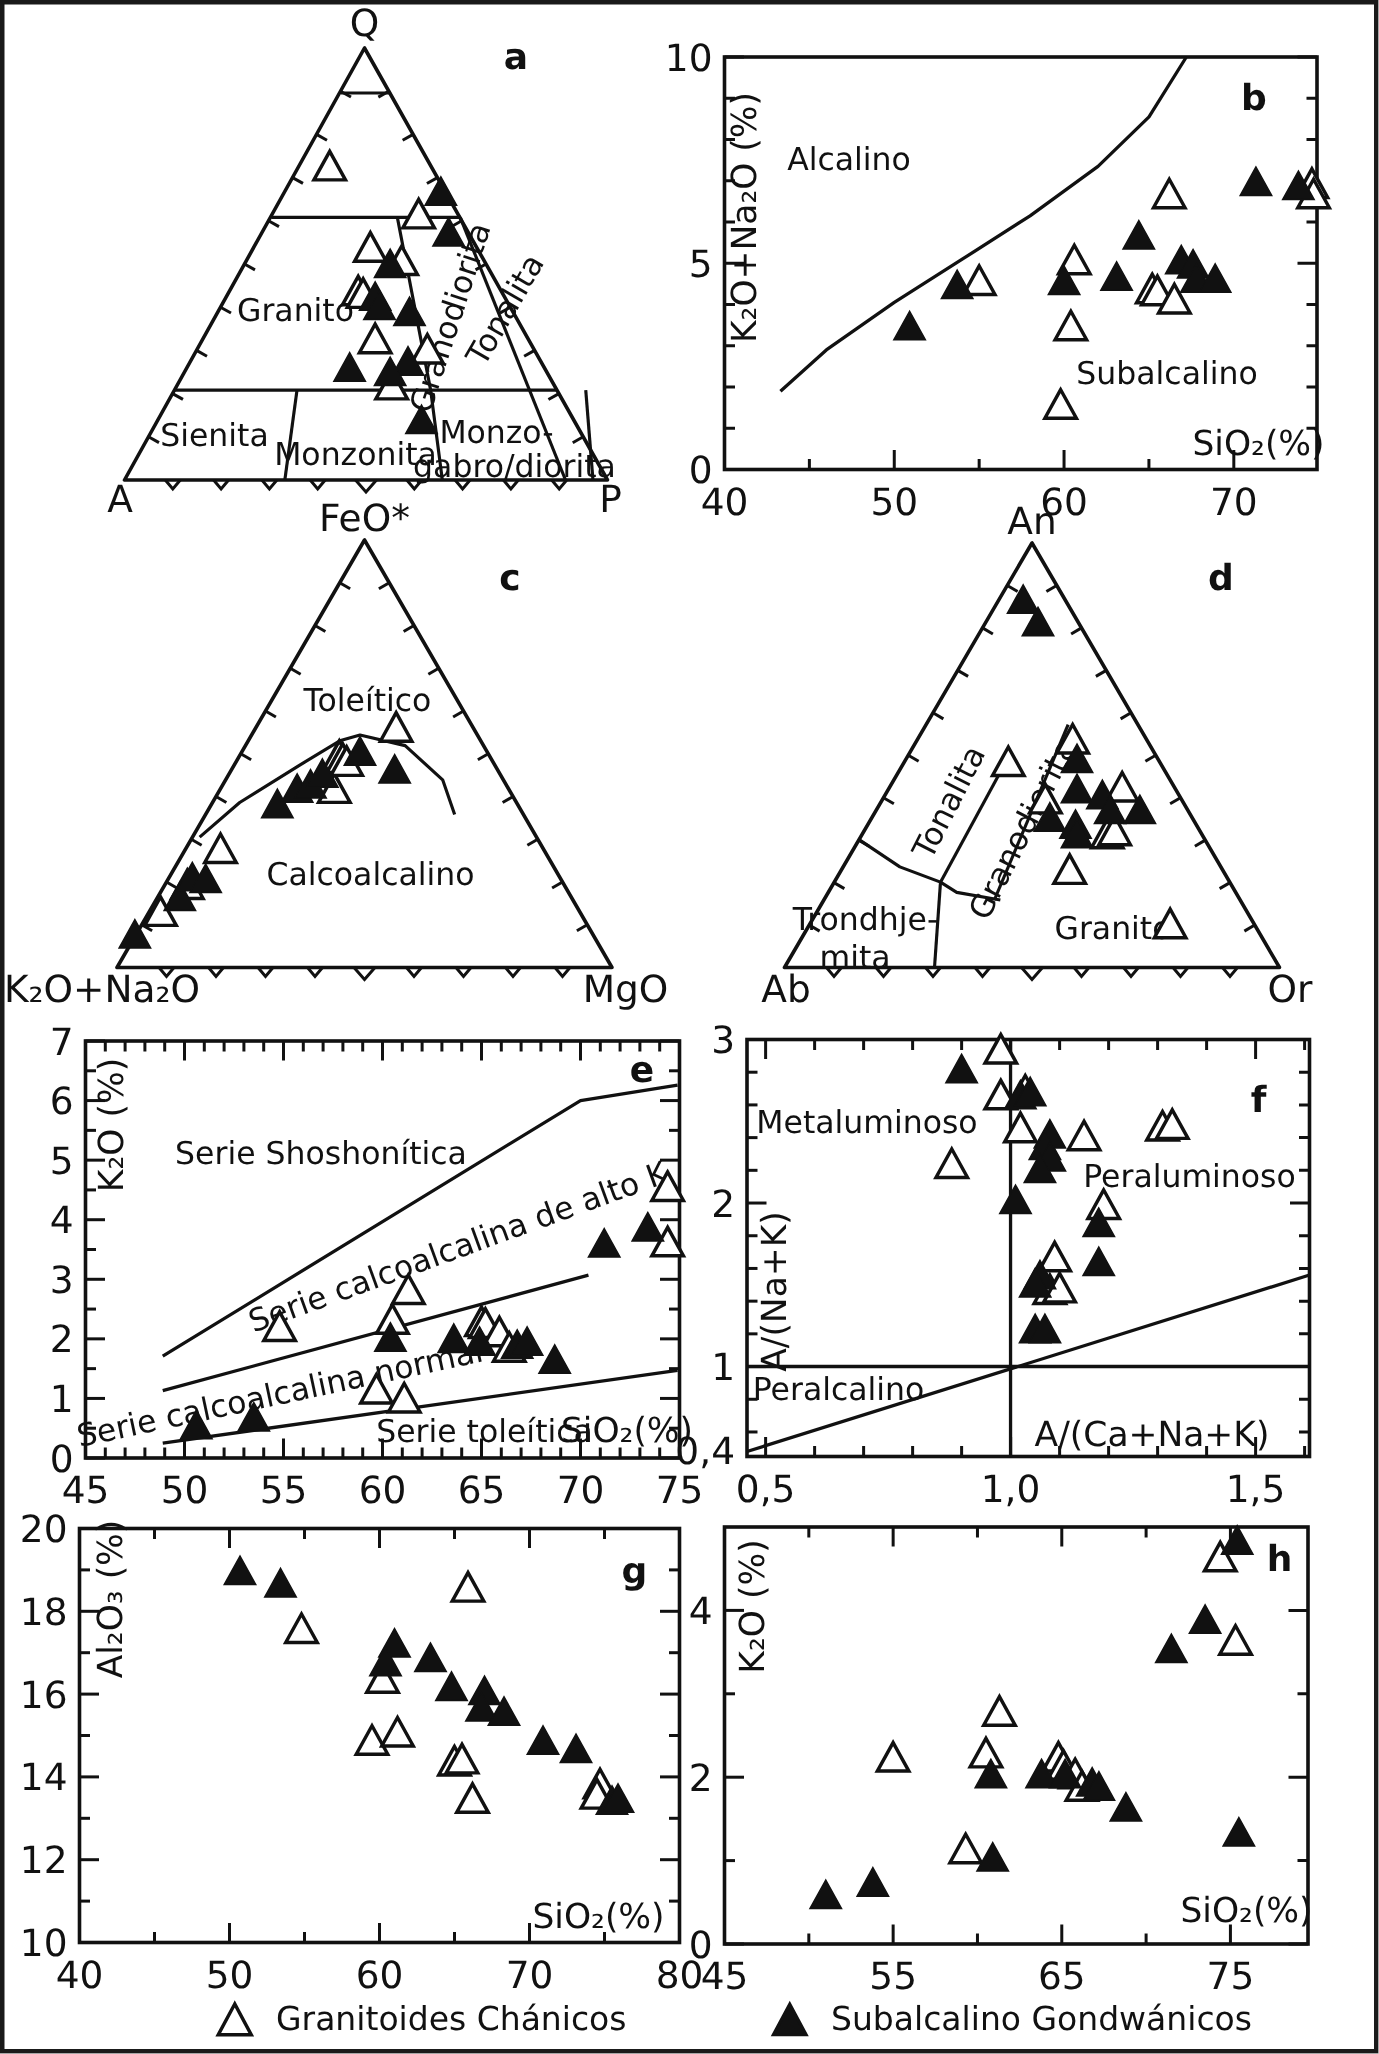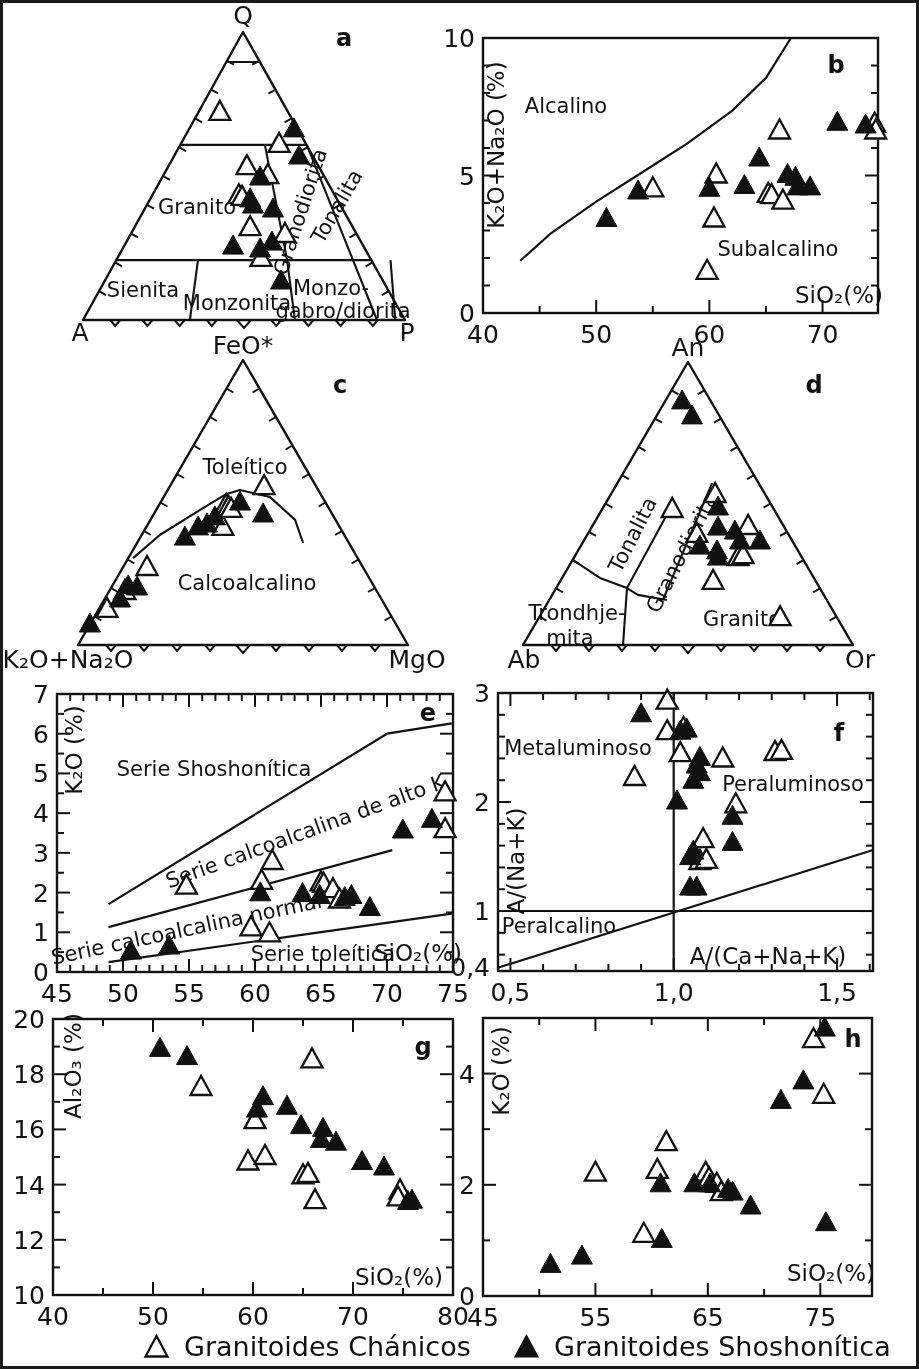--- a/index.html
+++ b/index.html
@@ -1,21 +1,21 @@
 <!DOCTYPE html>
 <html><head>
 <meta charset="utf-8">
 <style>
   html,body{margin:0;padding:0;background:#888;}
   #figure{position:relative;width:919px;height:1369px;background:#fff;overflow:hidden;
           font-family:"DejaVu Sans","Liberation Sans",sans-serif;}
   #plot{position:absolute;left:0;top:0;}
   #plot text{font-family:"DejaVu Sans","Liberation Sans",sans-serif;fill:#111;}
   .legend-item{position:absolute;top:1328px;height:36px;display:flex;align-items:center;gap:13px;}
-  .legend-item span{font-size:27px;color:#111;white-space:nowrap;}
+  .legend-item span{font-size:22px;color:#111;white-space:nowrap;}
 </style>
 </head>
 <body>
 
 <div id="figure">
   <svg id="plot" width="919" height="1369" viewBox="0 0 919 1369">
       <rect x="1.5" y="1.5" width="916" height="1366" fill="none" stroke="#1a1a1a" stroke-width="3"></rect>
       <g>
         <path d="M 243 32 L 83 320 L 405 320 Z" fill="none" stroke="#111111" stroke-width="2.4" stroke-linejoin="round"></path>
         <line x1="227" y1="60.8" x2="233.9932582089723" y2="64.68514344942905" stroke="#111111" stroke-width="2"></line>
@@ -646,16 +646,16 @@
     <div class="legend-item" style="left:142px">
       <svg width="29" height="27">
         <path d="M14.5 3 L3.5 23.5 L25.5 23.5 Z" fill="#fff" stroke="#111" stroke-width="2.3"></path>
       </svg>
       <span>Granitoides Chánicos</span>
     </div>
     <div class="legend-item" style="left:512px">
       <svg width="29" height="27">
         <path d="M14.5 3 L3.5 23.5 L25.5 23.5 Z" fill="#111" stroke="#111" stroke-width="2"></path>
       </svg>
-      <span>Granitoides Shoshonítica</span>
+      <span>Subalcalino Gondwánicos</span>
     </div>
   </div>
 </div>
 
 </body></html>

